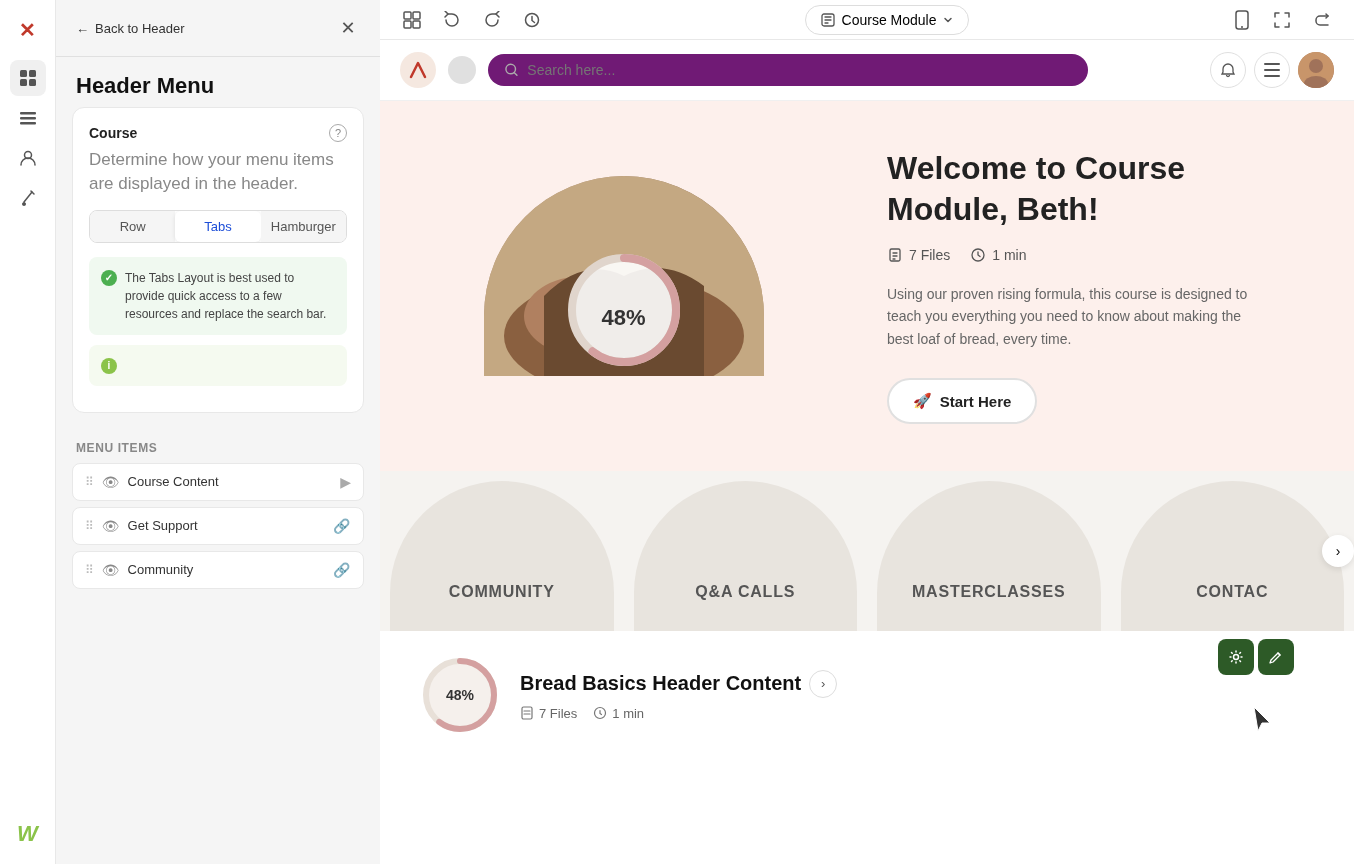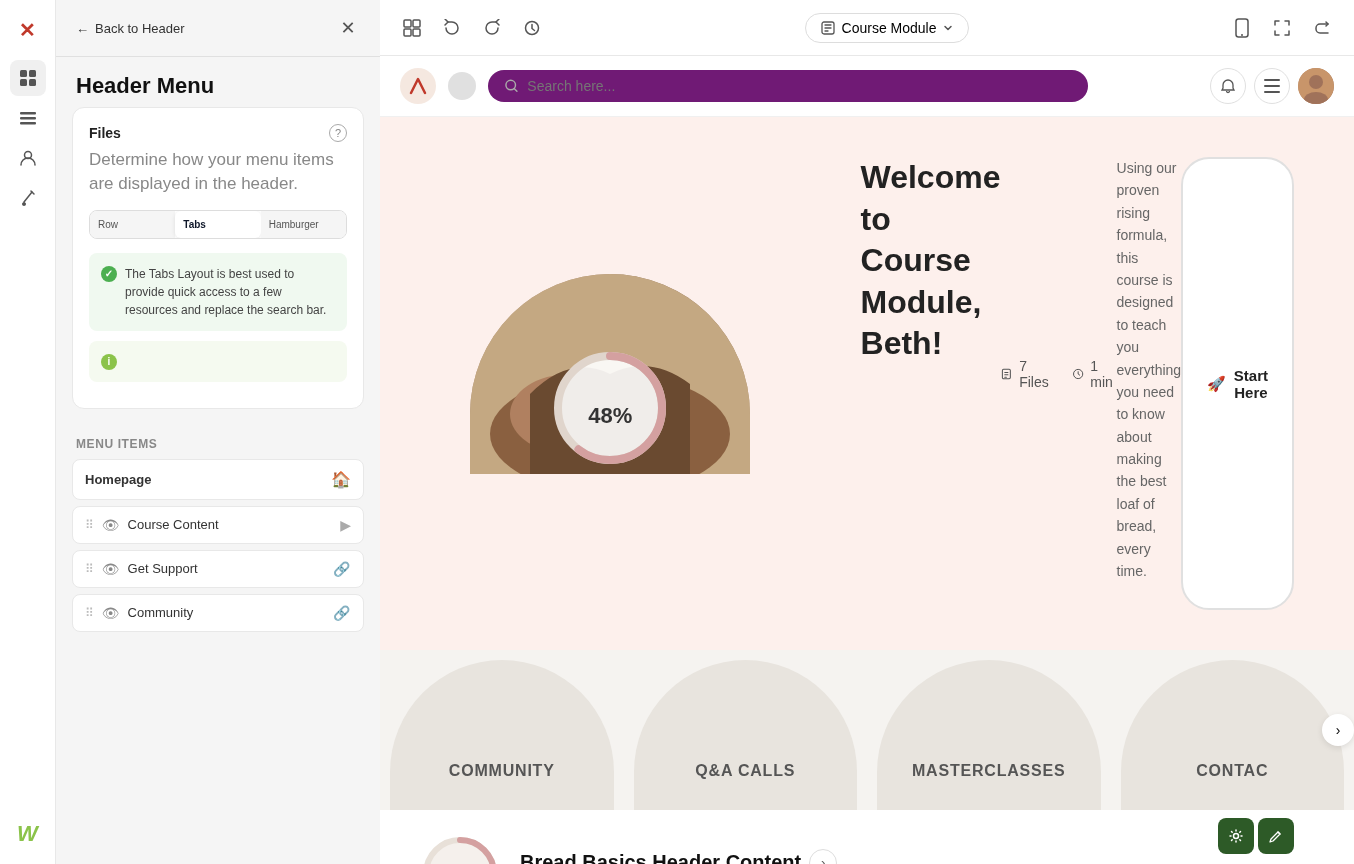--- a/index.html
+++ b/index.html
@@ -81,32 +81,32 @@
       display: flex;
       border: 1px solid #ddd;
       border-radius: 8px;
       overflow: hidden;
       margin-bottom: 14px;
     }
 
     .layout-option {
       flex: 1;
       padding: 8px;
-      text-align: left;
-      font-size: 10px;
+      text-align: center;
+      font-size: 13px;
       cursor: pointer;
       background: #f5f5f5;
       color: #555;
       border: none;
     }
 
     .layout-option.active {
       background: #fff;
-      color: #0f172a;
-      font-weight: 700;
+      color: #1d4ed8;
+      font-weight: 400;
       border-radius: 6px;
       box-shadow: 0 1px 4px rgba(0,0,0,0.1);
     }
 
     .info-box {
       border-radius: 8px;
       padding: 12px;
       font-size: 12px;
       line-height: 1.5;
       display: flex;
@@ -213,21 +213,21 @@
     
     .main-area {
       flex: 1;
       display: flex;
       flex-direction: column;
       overflow: hidden;
     }
 
     
     .toolbar {
-      height: 56px;
+      height: 40px;
       background: #fff;
       border-bottom: 1px solid #e8e8e8;
       display: flex;
       align-items: center;
       padding: 0 16px;
       gap: 12px;
     }
 
     .toolbar-left {
       display: flex;
@@ -407,21 +407,21 @@
       transform: translate(-50%, -20%);
       font-size: 22px;
       font-weight: 700;
       color: #333;
       text-align: center;
     }
 
     .hero-right {
       flex: 1;
       display: flex;
-      flex-direction: row;
+      flex-direction: column;
       justify-content: center;
       padding: 40px 60px 40px 20px;
     }
 
     .hero-title {
       font-size: 32px;
       font-weight: 800;
       color: #222;
       line-height: 1.3;
       margin-bottom: 16px;
@@ -719,21 +719,21 @@
           <span>Back to Header</span>
         </div>
         <div class="close-btn">✕</div>
       </div>
 
       <div class="sidebar-title">Header Menu</div>
 
 
       <div class="settings-card">
         <div class="layout-header">
-          <div class="layout-title">Files</div>
+          <div class="layout-title">Course</div>
           <div class="question-icon">?</div>
         </div>
         <div class="layout-desc">Determine how your menu items are displayed in the header.</div>
 
         <div class="layout-options">
           <button class="layout-option">Row</button>
           <button class="layout-option active">Tabs</button>
           <button class="layout-option">Hamburger</button>
         </div>
 
@@ -744,24 +744,20 @@
 
         <div class="info-box light-green">
           <div class="info-icon info">i</div>
         </div>
       </div>
 
       <div class="sidebar-section-label">Menu Items</div>
 
       <div class="menu-items-section">
 
-        <div class="menu-item-row homepage">
-          <span class="menu-item-label">Homepage</span>
-          <span style="color:#aaa; font-size:16px;">🏠</span>
-        </div>
 
         <div class="menu-item-row">
           <span class="drag-handle">⠿</span>
           <span class="eye-icon">👁</span>
           <span class="menu-item-label">Course Content</span>
           <span class="menu-item-icon-right">▶</span>
         </div>
 
         <div class="menu-item-row">
           <span class="drag-handle">⠿</span>

